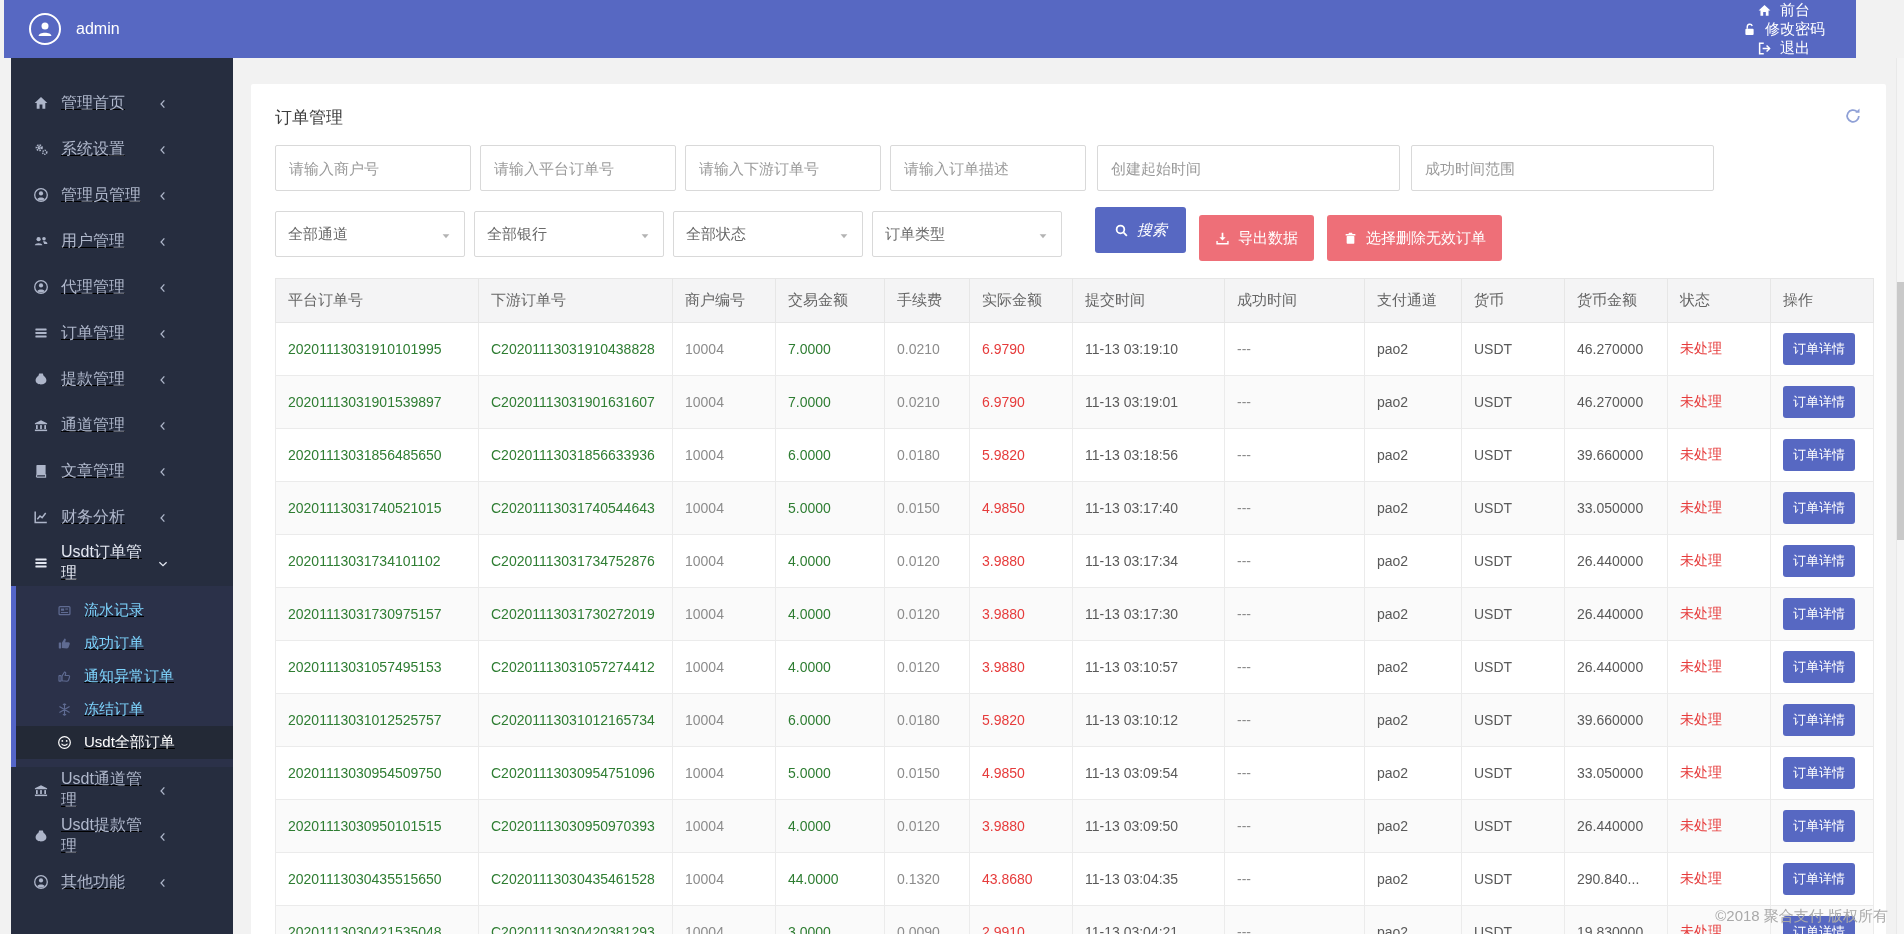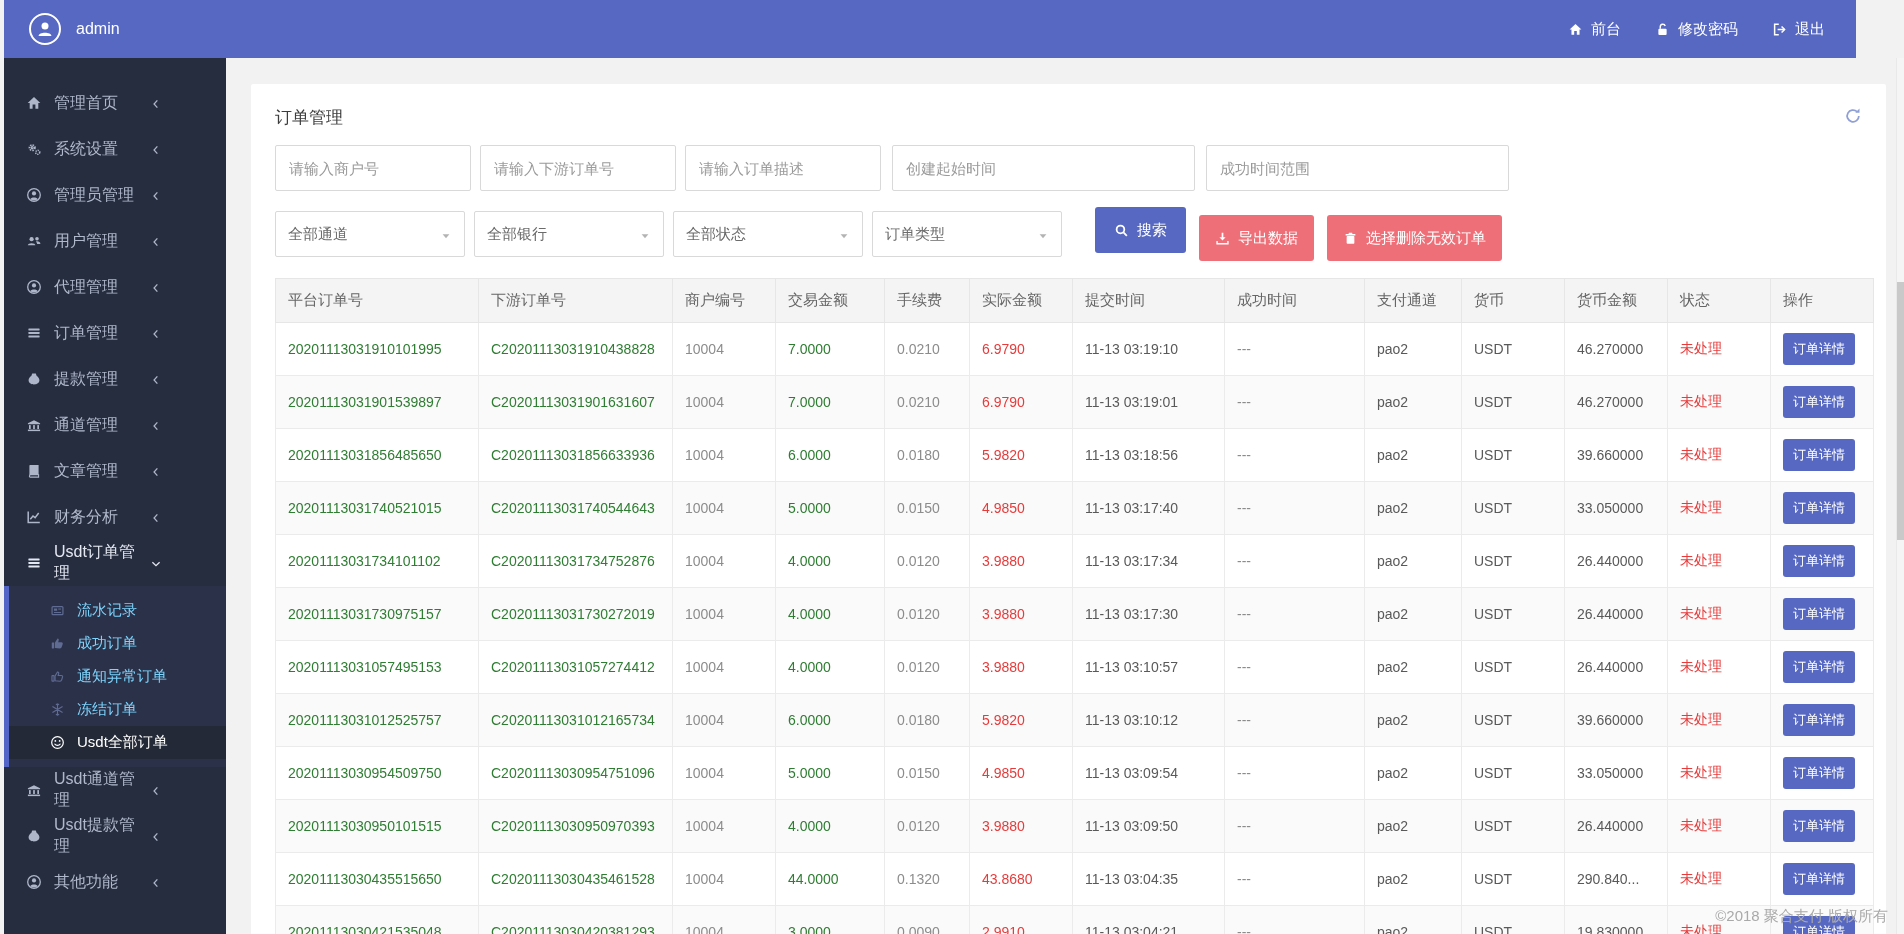--- a/index.html
+++ b/index.html
@@ -4,25 +4,25 @@
 <style>
   * { margin:0; padding:0; box-sizing:border-box; }
   html,body { width:1904px; height:934px; overflow:hidden; }
   body { font-family:"Liberation Sans","DejaVu Sans",sans-serif; background:#f2f2f2; position:relative; }
   .ic { display:inline-block; vertical-align:middle; flex:none; }
 
   
   .topbar { position:absolute; left:4px; top:0; width:1852px; height:58px; background:#5768c2; z-index:20; display:flex; align-items:center; }
   .avatar { width:32px; height:32px; margin-left:25px; border:2px solid #fff; border-radius:50%; color:#fff; display:flex; align-items:center; justify-content:center; }
   .topbar-user { color:#fff; font-size:16px; margin-left:15px; }
-  .topbar-links { margin-left:auto; margin-right:14px; display:flex; align-items:center; }
+  .topbar-links { margin-left:auto; margin-right:14px; display:flex; align-items:center;flex-direction:column; }
   .topbar-link { color:#fff; font-size:15px; display:flex; align-items:center; gap:8px; padding:0 17px; cursor:pointer; }
 
   
-  .sidebar { position:absolute; left:4px; top:58px; width:222px; height:876px; background:#262d3f; z-index:10; }
+  .sidebar { position:absolute; left:11px; top:58px; width:222px; height:876px; background:#262d3f; z-index:10;text-decoration:underline; }
   .side-menu { padding-top:22px; }
   .side-item { height:46px; display:flex; align-items:center; padding-left:22px; color:#b0b8cc; font-size:16px; cursor:pointer; }
   .side-item .ic { margin-right:12px; color:#aeb6ca; }
   .side-item .chev { margin-left:auto; margin-right:52px; color:#8089a3; }
   .side-item.expanded { color:#e4e8f2; }
   .side-item.expanded .ic { color:#e4e8f2; }
   .submenu { background:#2b3149; border-left:5px solid #5465c8; padding:8px 0; }
   .sub-item { height:33px; display:flex; align-items:center; padding-left:41px; color:#7dd3fc; font-size:15px; cursor:pointer; }
   .sub-item .ic { margin-right:12px; color:#5f6b92; }
   .sub-item.active { color:#fff; background:#232936; }
@@ -36,21 +36,21 @@
   .refresh-btn { margin-left:auto; color:#8fa0d6; cursor:pointer; }
 
   .filter-row { display:flex; margin-top:16px; gap:9px; align-items:center; }
   .f-input { width:196px; height:46px; border:1px solid #d9d9d9; border-radius:2px; padding:0 13px; font-size:15px; color:#555; outline:none; font-family:inherit; background:#fff; }
   .f-input::placeholder { color:#9a9a9a; opacity:1; }
   .f-input.wide { width:303px; margin-left:2px; }
   .f-select { width:190px; height:46px; border:1px solid #d9d9d9; border-radius:2px; padding:0 12px; display:flex; align-items:center; color:#6b6b6b; font-size:15px; background:#fff; cursor:pointer; }
   .f-select .caret { margin-left:auto; color:#b3b3b3; }
   .btn-group { display:flex; gap:13px; margin-left:24px; }
   .btn { height:46px; border:none; border-radius:3px; color:#fff; font-size:15px; font-family:inherit; display:inline-flex; align-items:center; gap:8px; padding:0 16px; cursor:pointer; }
-  .btn.primary { background:#5768c2; padding:16px 19px; }
+  .btn.primary { background:#5768c2; padding:16px 19px;font-style:italic; }
   .btn.danger { background:#ee6f78;margin-top:8px; }
 
   
   .table-wrap { margin-top:17px; }
   table { width:100%; border-collapse:collapse; table-layout:fixed; }
   th { background:#f4f4f5; color:#666; font-weight:normal; font-size:15px; text-align:left; padding:12px 12px; border:1px solid #e6e6e6; white-space:nowrap; }
   td { font-size:14px; padding:10px 12px; border:1px solid #ebebeb; white-space:nowrap; overflow:hidden; background:#fff; }
   tbody tr:nth-child(even) td { background:#fafafa; }
   .c-green { color:#2e7d32; }
   .c-red { color:#e63b3b; }
@@ -340,20 +340,21 @@
       <div class="card-title">订单管理</div>
       <div class="refresh-btn"><svg class="ic " width="18" height="18" viewBox="0 0 16 16" fill="currentColor">
             <g>
               <path d="M13.2 8a5.2 5.2 0 1 1-1.6-3.8" fill="none" stroke="currentColor" stroke-width="1.6"></path>
               <path d="M13.8 1.4v3.8h-3.8z"></path>
             </g>
           </svg></div>
     </div>
     <div class="filter-row">
         <input class="f-input" placeholder="请输入商户号" style="">
+        <input class="f-input" placeholder="请输入平台订单号" style="">
         <input class="f-input" placeholder="请输入下游订单号" style="">
         <input class="f-input" placeholder="请输入订单描述" style="">
         <input class="f-input wide" placeholder="创建起始时间" style="">
         <input class="f-input wide" placeholder="成功时间范围" style="">
       </div>
     <div class="filter-row">
         <div class="f-select">
           <span>全部通道</span>
           <span class="caret"><svg class="ic " width="12" height="12" viewBox="0 0 16 16" fill="currentColor">
               <path d="M3.5 5.8h9L8 11Z"></path>

